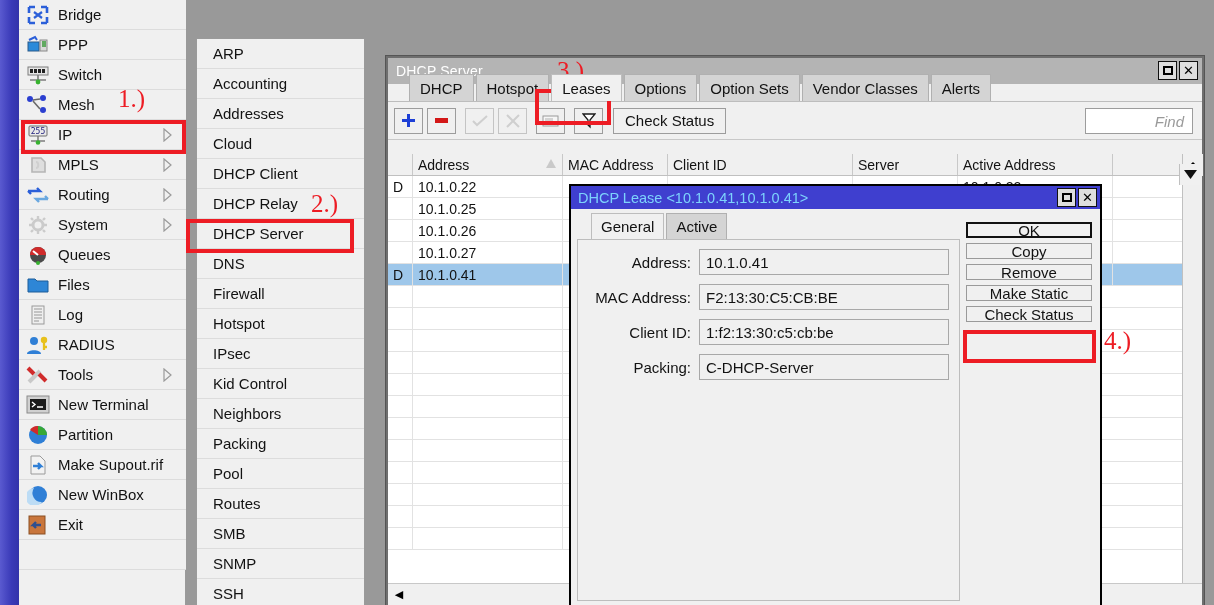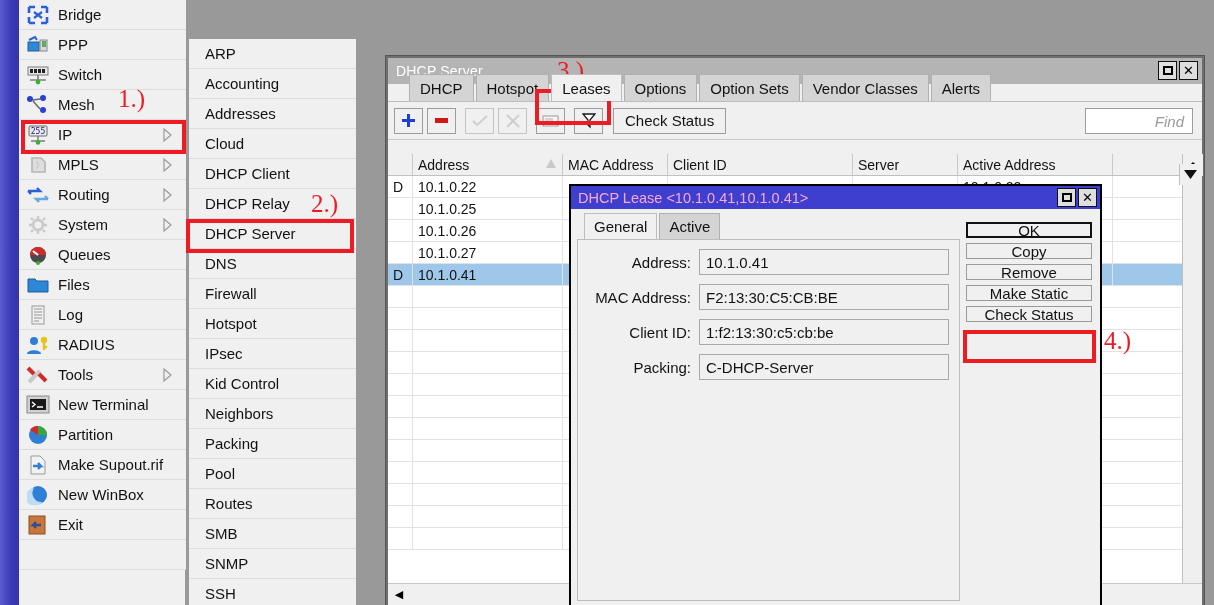--- a/index.html
+++ b/index.html
@@ -48,21 +48,21 @@
     flex: 0 0 26px;
     display: flex; align-items: center; justify-content: center;
   }
   .sidebar-item .lbl {
     font-size: 15px; color: #121212; line-height: 1; white-space: nowrap;
   }
   .arrow-tri { display:block; }
 
   
   .submenu {
-    position: absolute; left: 188px; top: 38px; width: 169px; height: 567px;
+    position: absolute; left: 196px; top: 38px; width: 169px; height: 567px;
     background: #f0f0f0;
     border: 1px solid #9a9a9a;
     border-bottom: none;
   }
   .submenu-item {
     height: 30px;
     display: flex; align-items: center;
     padding-left: 16px;
     border-bottom: 1px solid #dcdcdc;
     font-size: 15px; color: #121212;
@@ -231,33 +231,33 @@
     position: absolute; left: 569px; top: 184px; width: 533px; height: 421px;
     background: #f0f0f0;
     border: 2px solid #000;
     border-bottom: none;
   }
   .dlg-title {
     height: 23px; background: #3f3fcf;
     display: flex; align-items: center; padding-left: 7px;
     position: relative;
   }
-  .dlg-title .t { font-size: 14.5px; color: #f9a8d4; white-space: nowrap; }
+  .dlg-title .t { font-size: 14.5px; color: #7dd3fc; white-space: nowrap; }
   .dlg-btns { position: absolute; right: 3px; top: 2px; display: flex; gap: 2px; }
   .dlgbtn {
     width: 19px; height: 19px;
     background: #dedede; border: 1px solid #111;
     display: flex; align-items: center; justify-content: center;
     font-size: 13px; color: #000; line-height: 1;
   }
   .dlgbtn .sq { width: 10px; height: 9px; border: 2px solid #000; background:#dedede; }
 
   .dlg-tabs {
     height: 30px; display: flex; align-items: flex-end;
-    padding-left: 13px; background: #f0f0f0;
+    padding-left: 20px; background: #f0f0f0;
   }
   .dtab {
     height: 26px; padding: 0 9px;
     display: flex; align-items: center;
     font-size: 15px; color: #121212;
     background: #d4d4d4; border: 1px solid #b0b0b0; border-bottom: none;
     margin-right: 2px;
   }
   .dtab.active { background: #f0f0f0; border-color: #bdbdbd; }
 

